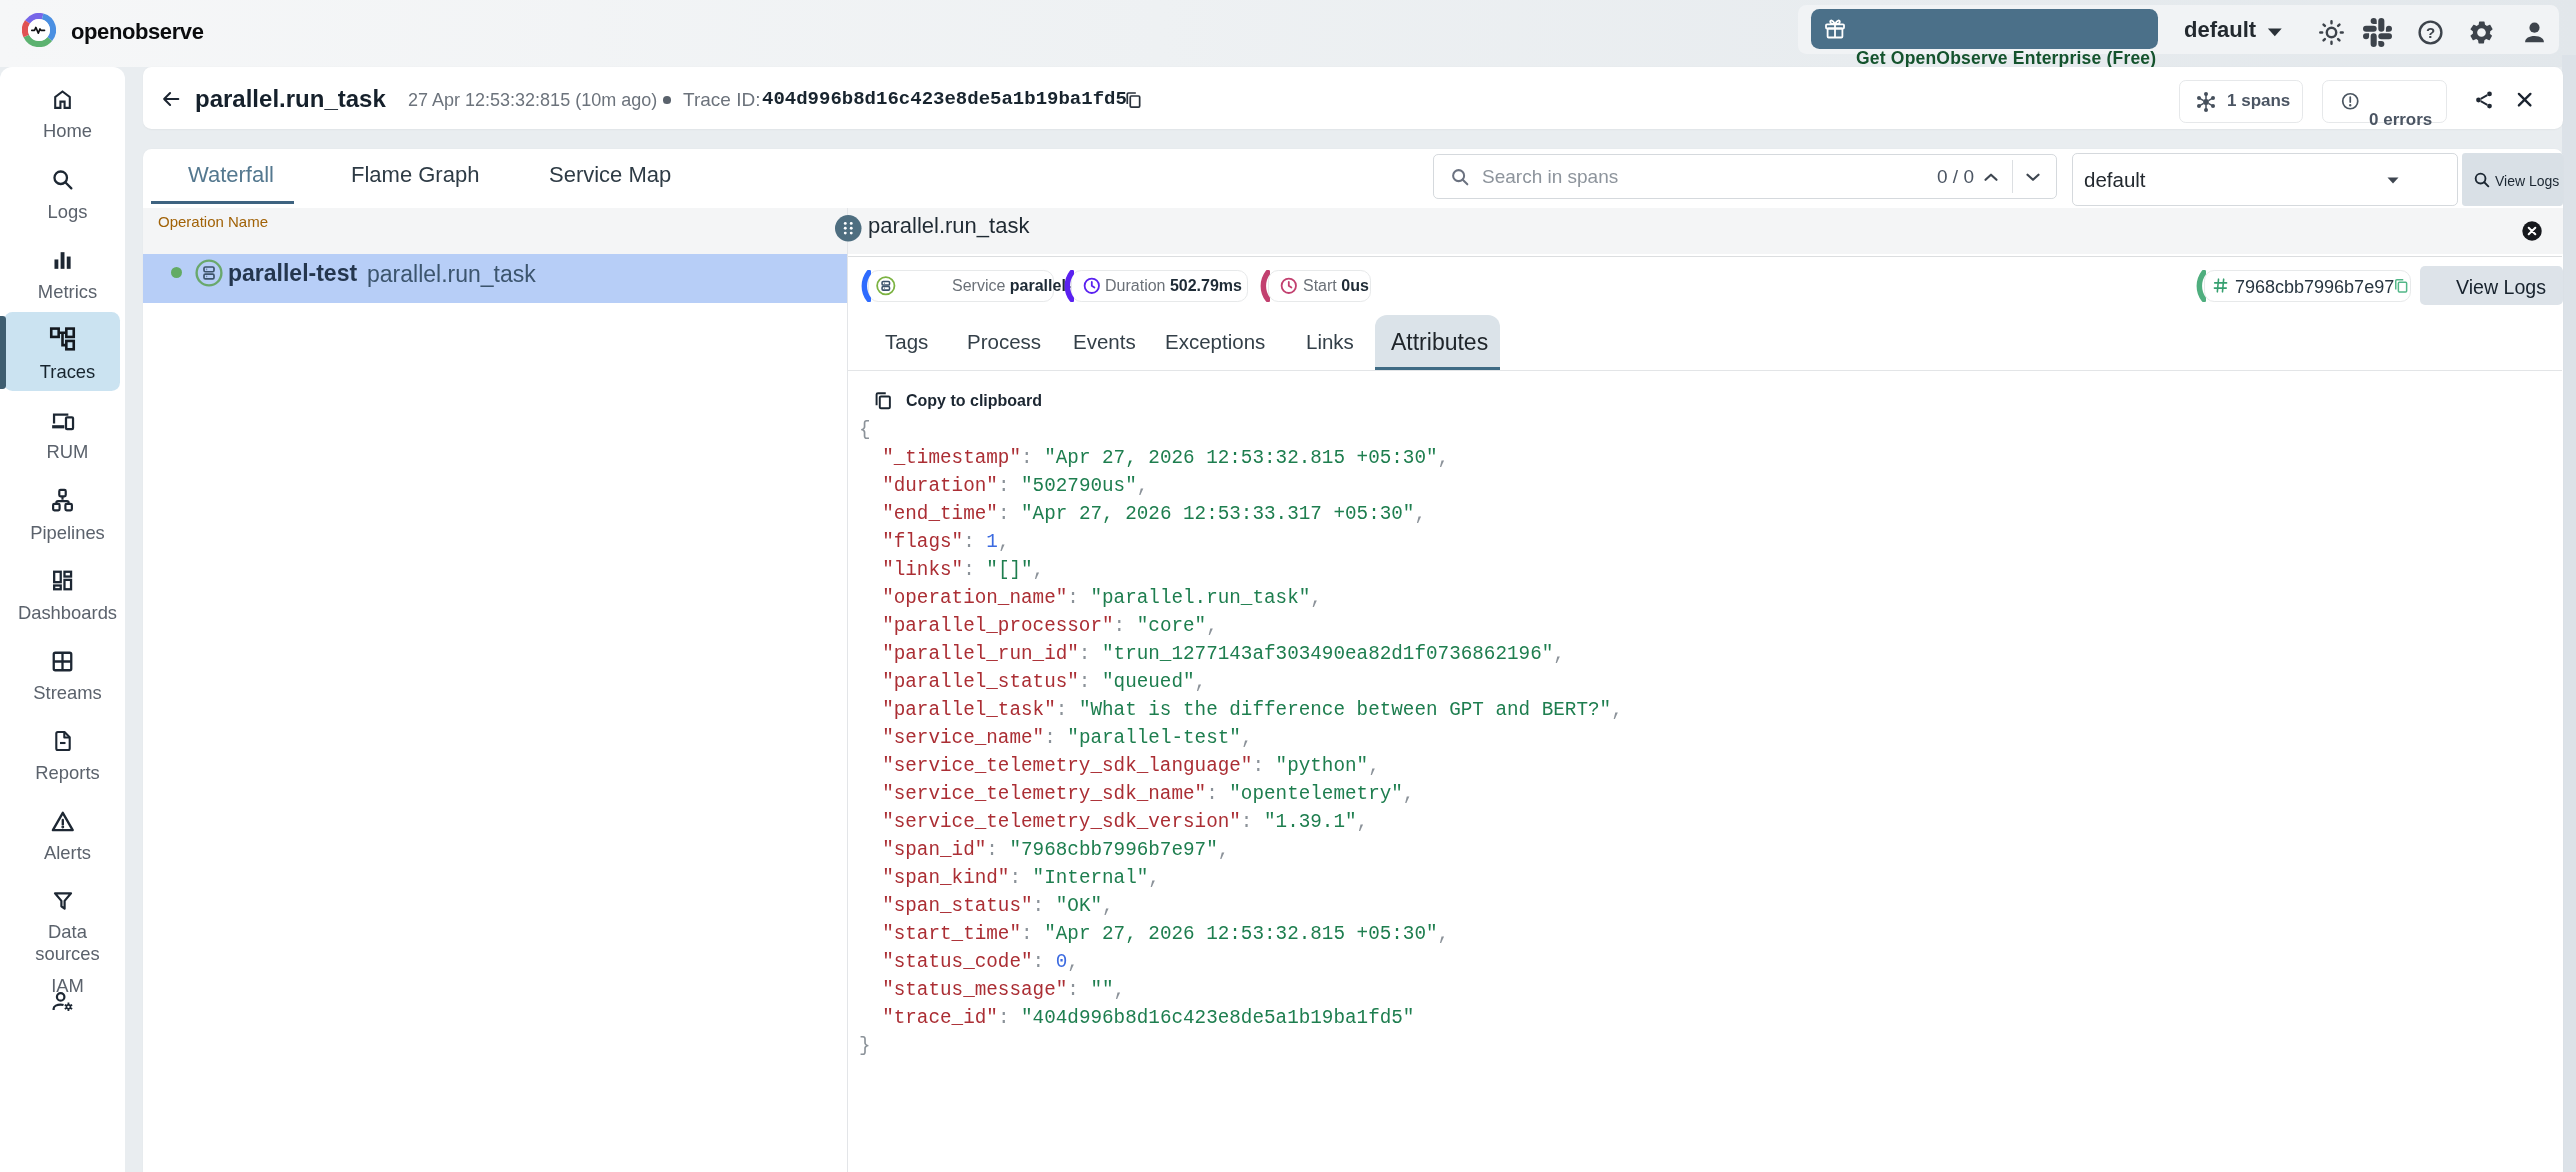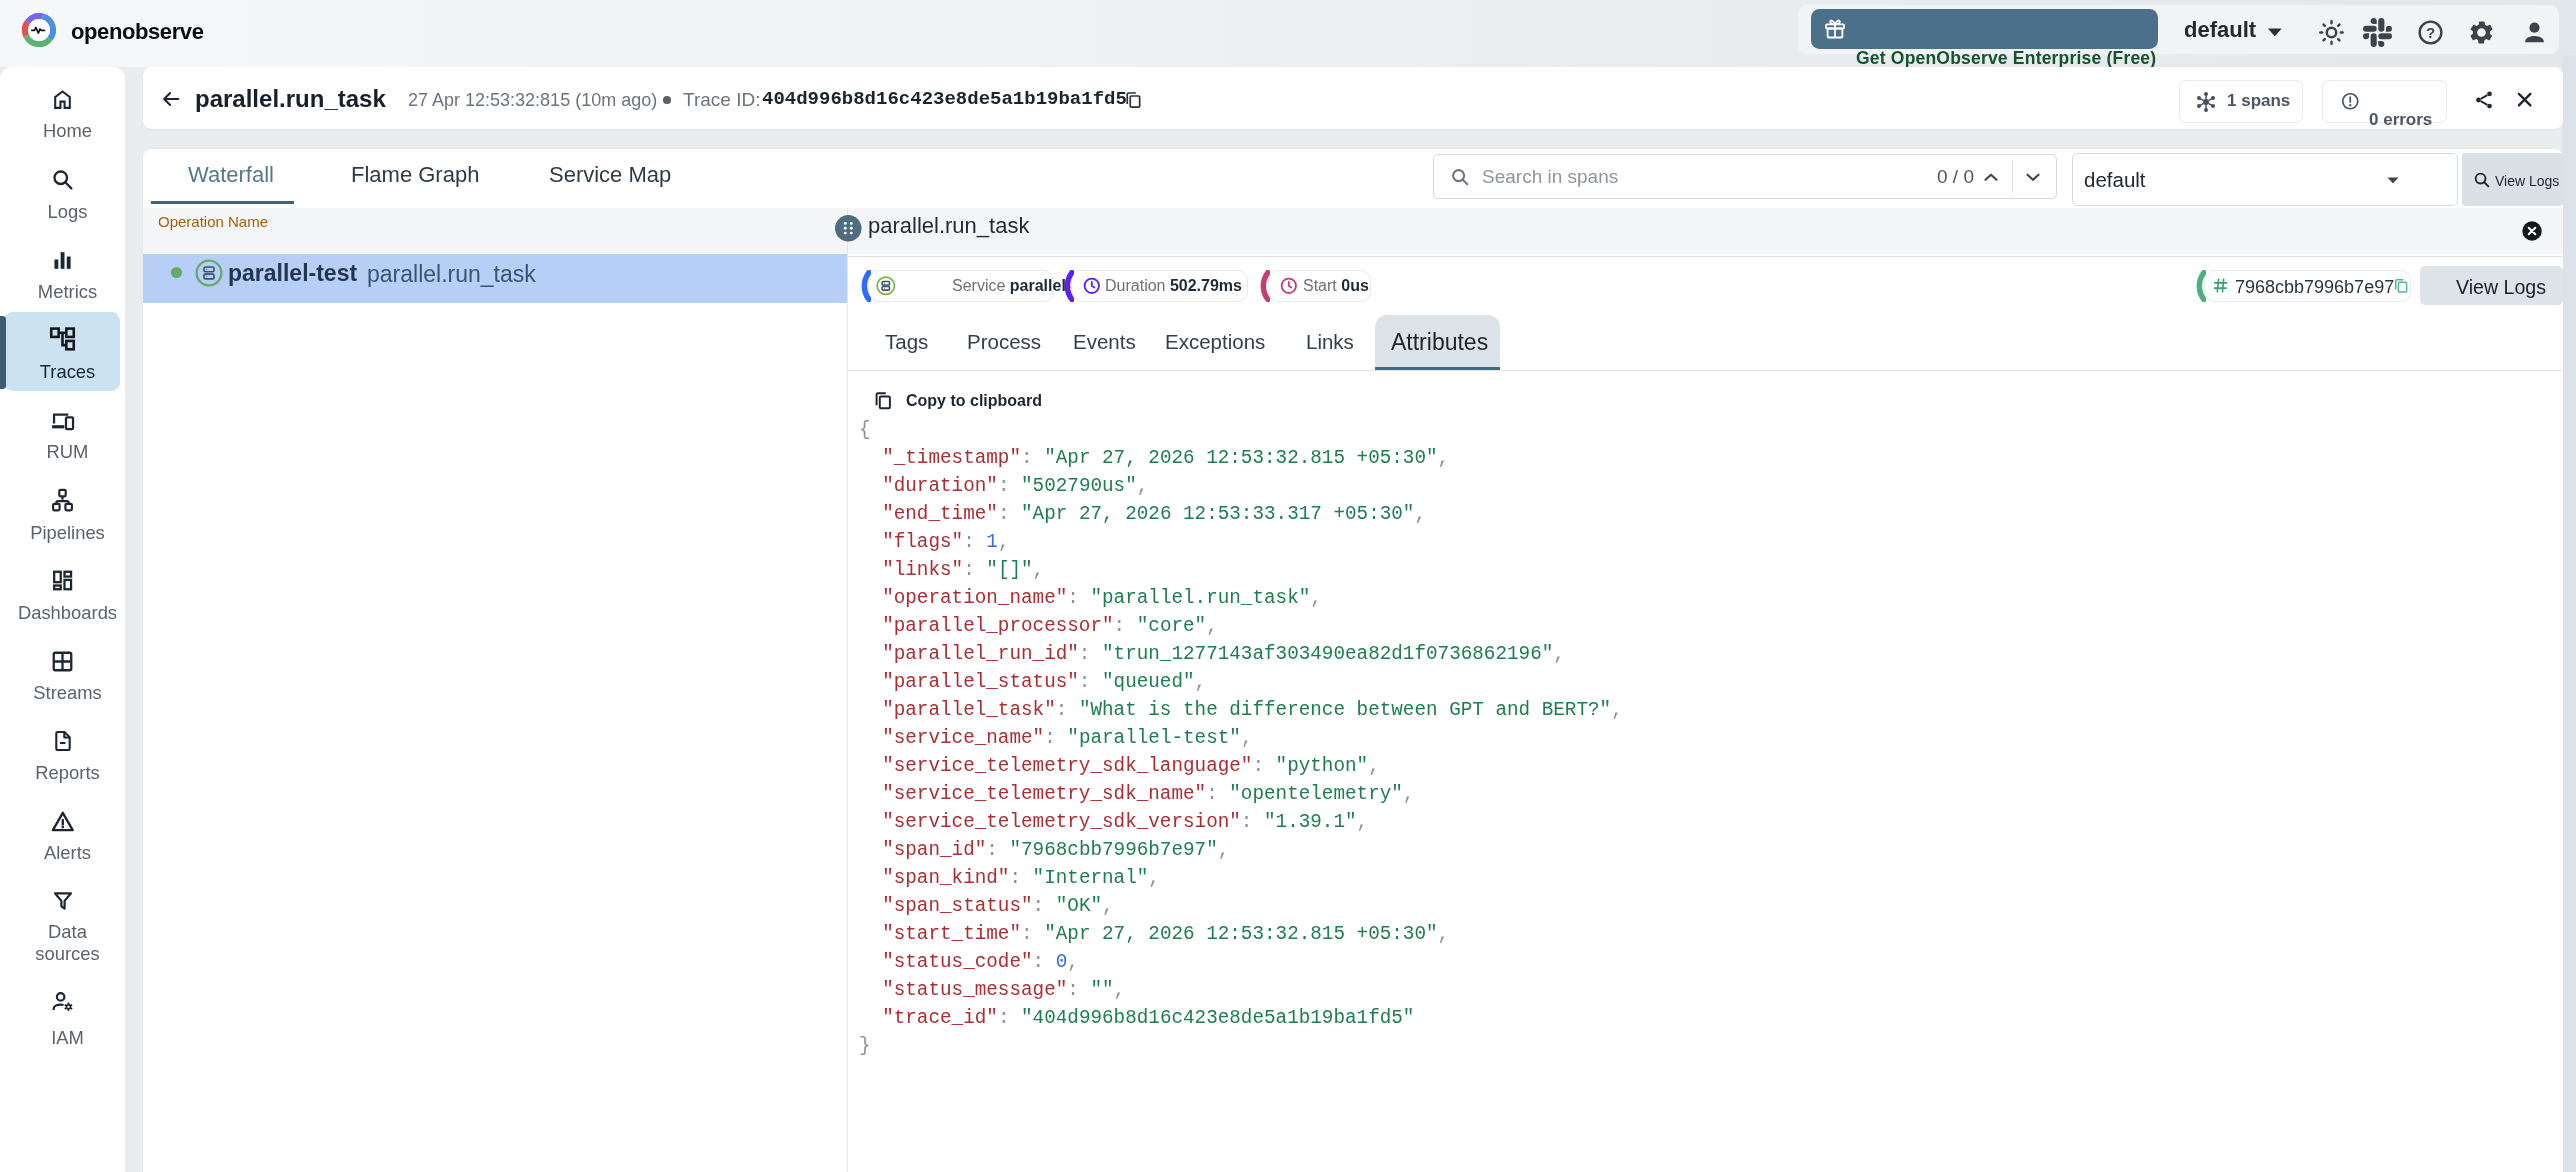--- a/index.html
+++ b/index.html
@@ -183,21 +183,21 @@
  <g fill="none" stroke="#1d2733" stroke-width="2.1">
   <circle cx="10" cy="7.4" r="3.5"></circle>
   <path d="M3.4 19.6v-1c0-2.5 3.3-3.9 6.6-3.9.9 0 1.9.1 2.7.33"></path>
  </g>
  <g stroke="#1d2733" stroke-width="1.7" fill="#1d2733">
   <path d="M17.3 12.7v8M13.85 14.7l6.9 4M13.85 18.7l6.9-4"></path>
  </g>
  <circle cx="17.3" cy="16.7" r="2.6" fill="#1d2733"></circle>
  <circle cx="17.3" cy="16.7" r="1.1" fill="#fff"></circle>
 </svg>
-<div class="sblabel" style="top:1027px;">IAM</div>
+<div class="sblabel" style="top:975px;">IAM</div>
 
 <div id="card1"></div>
 <svg class="abs" style="left:160px;top:88px;" width="22" height="22" viewBox="0 0 24 24" fill="none" stroke="#1b2430" stroke-width="2.2" stroke-linecap="round" stroke-linejoin="round">
  <path d="M20 12H4.5M11 5.5 4.5 12l6.5 6.5"></path>
 </svg>
 <div id="c1title">parallel.run_task</div>
 <div id="c1time">27 Apr 12:53:32:815 (10m ago)</div>
 <div id="c1dot"></div>
 <div id="c1tid-label">Trace ID:</div>
 <div id="c1tid">404d996b8d16c423e8de5a1b19ba1fd5</div>

